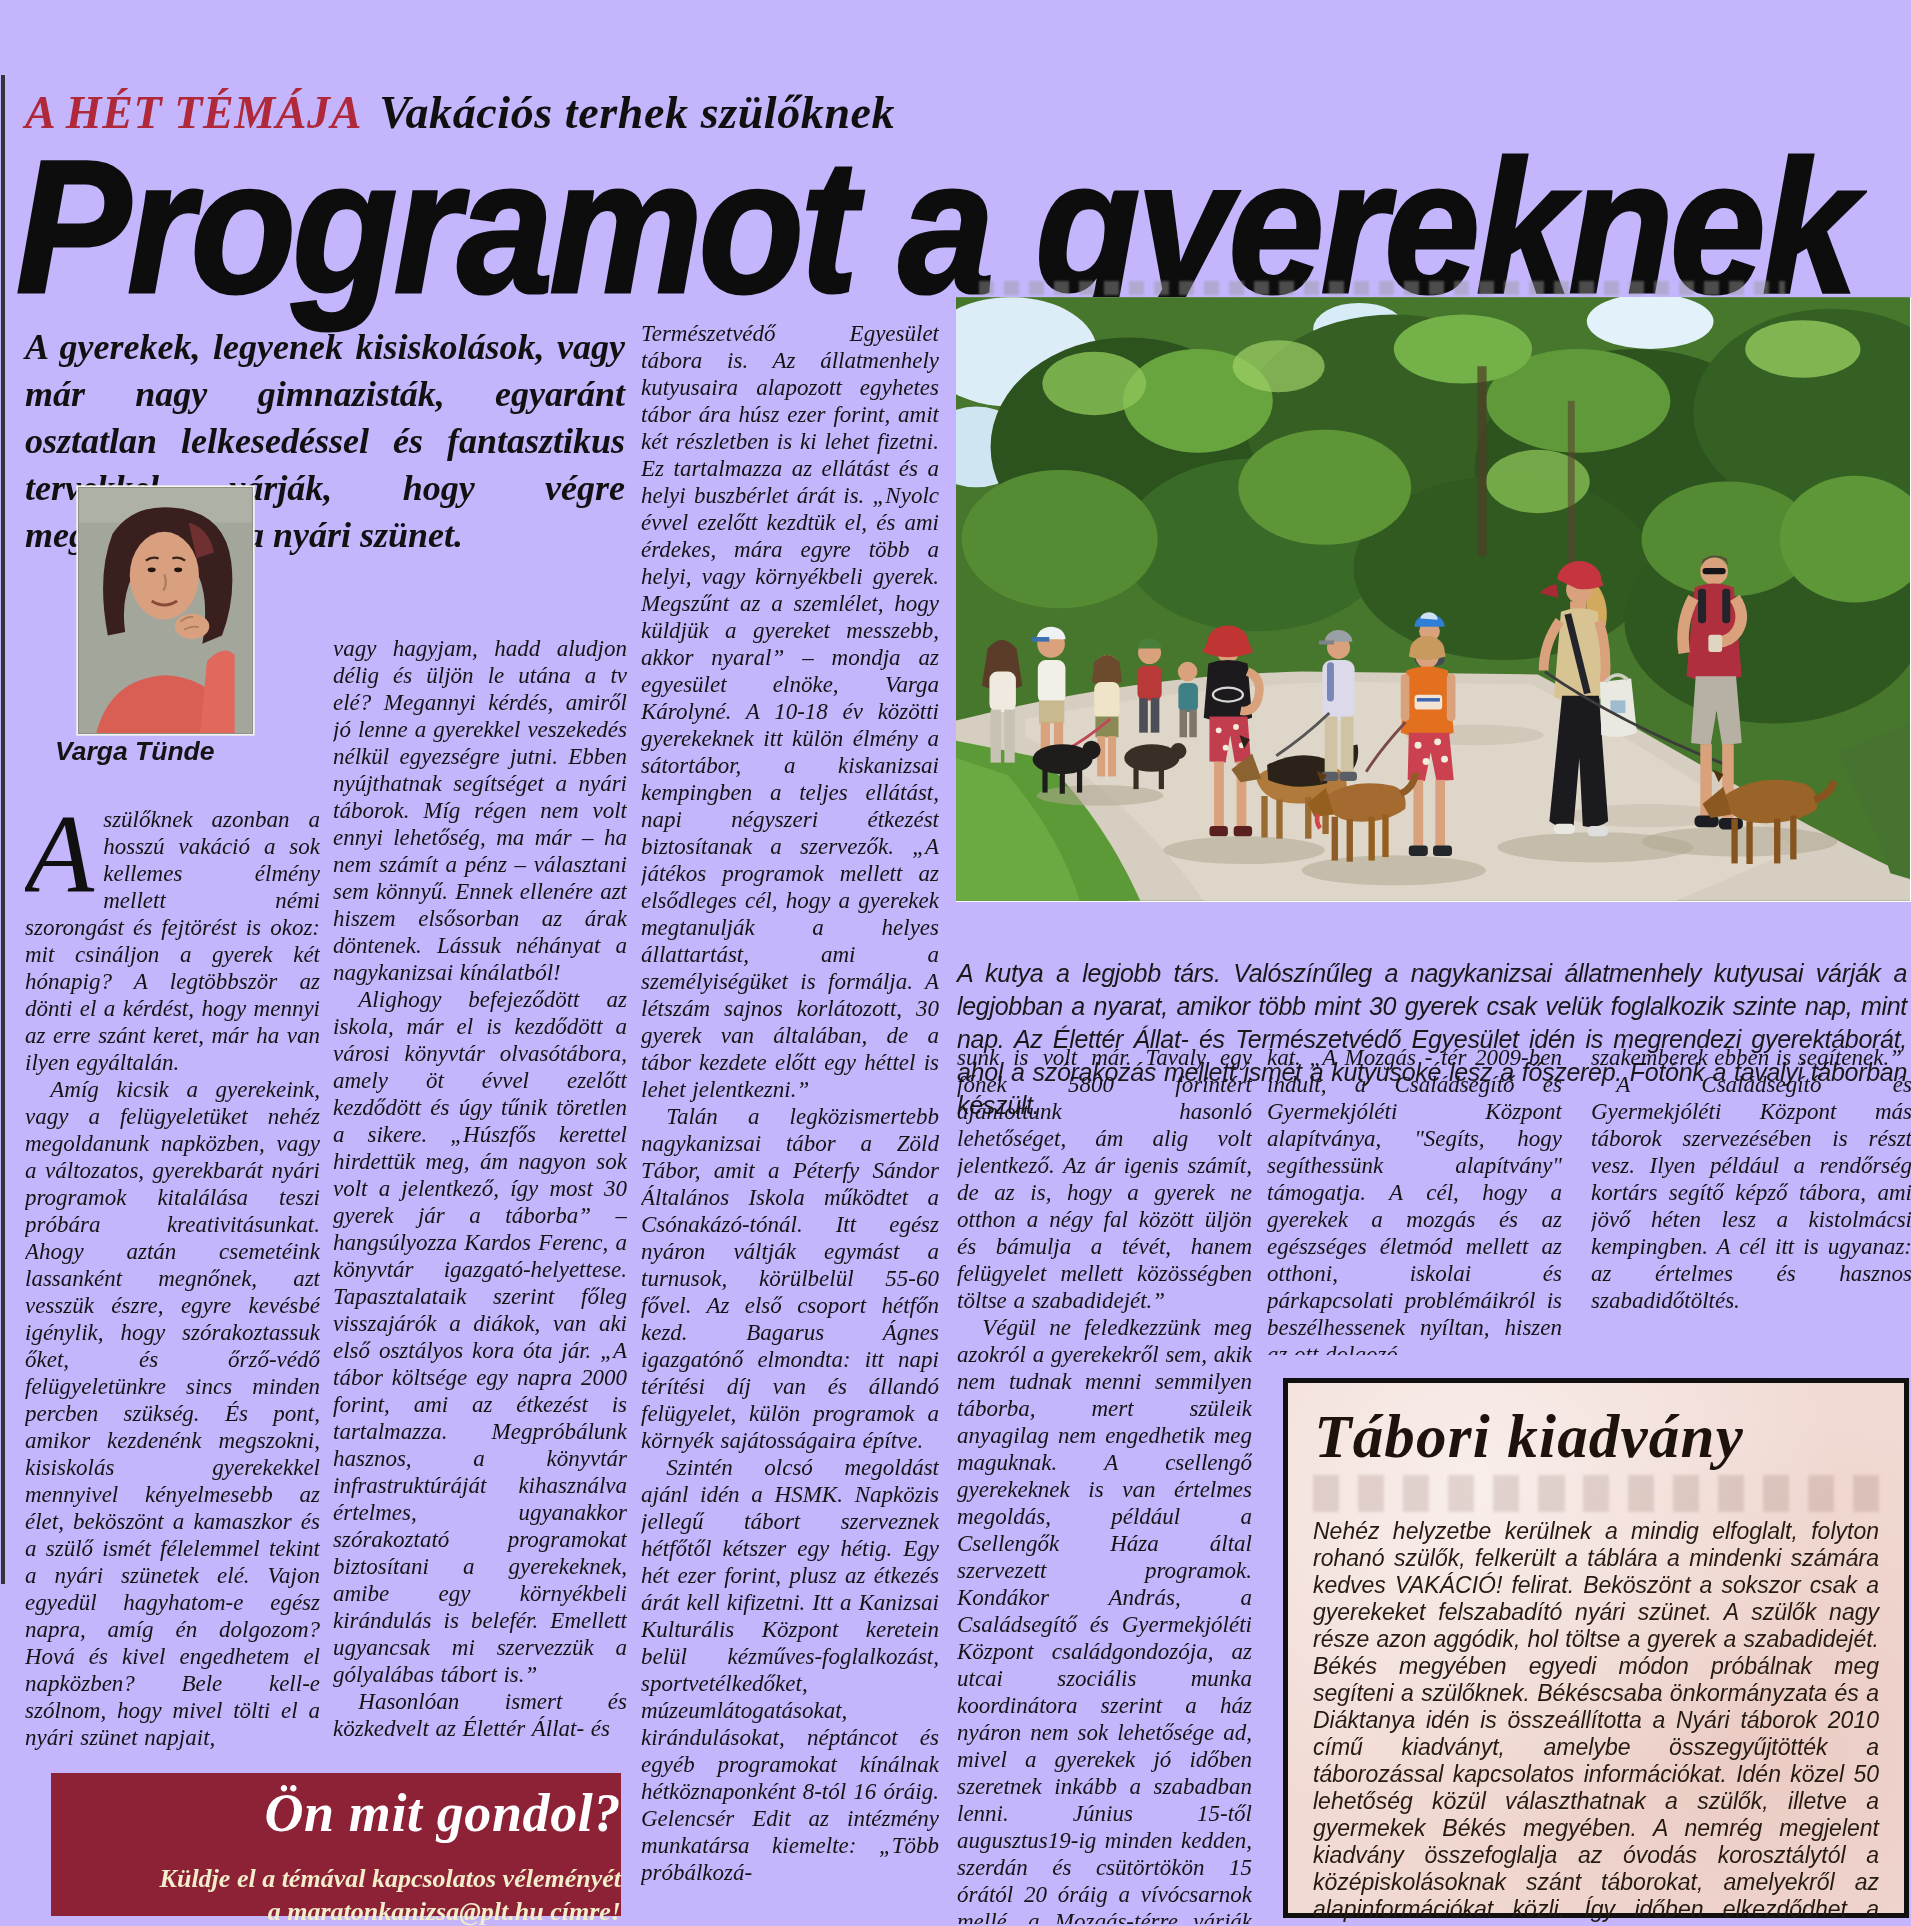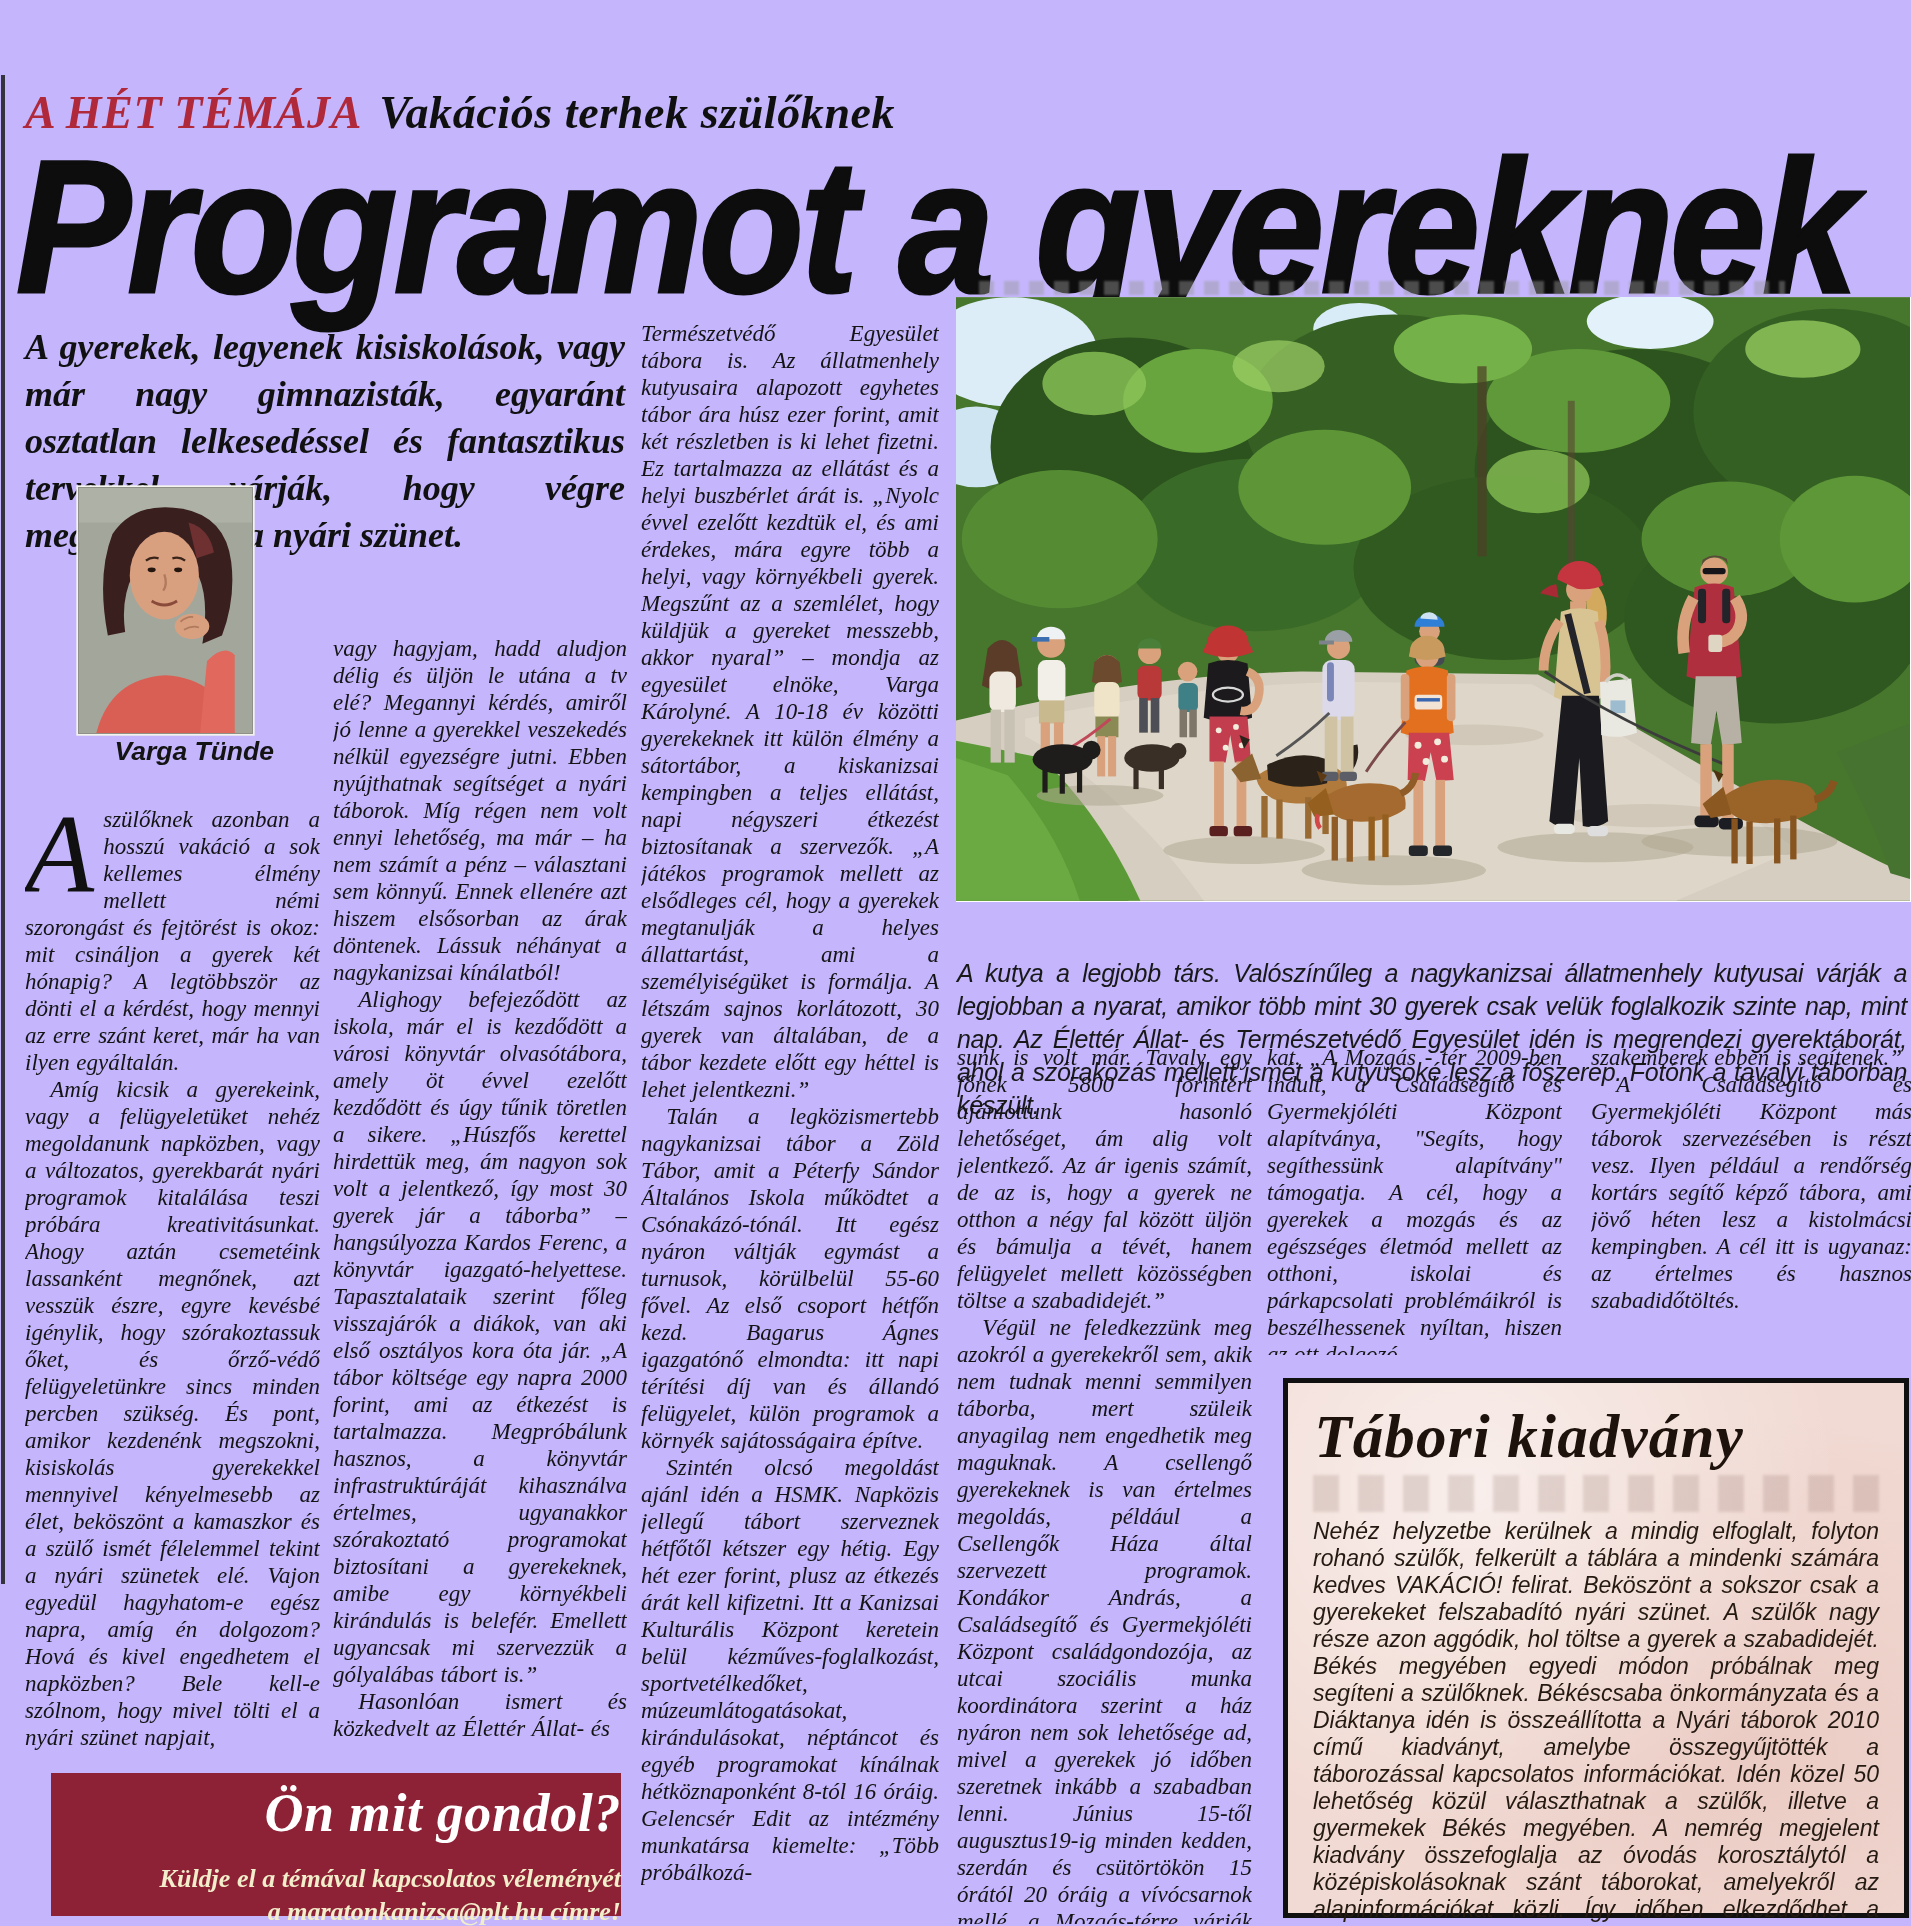--- a/index.html
+++ b/index.html
@@ -27,21 +27,21 @@
   }
 
   
   .lead{
     position:absolute;left:25px;top:324px;width:600px;
     font-size:36px;line-height:47px;font-weight:700;text-align:justify;color:#111;
   }
 
   
   .author-photo{position:absolute;left:78px;top:487px;width:173px;height:245px;border:0.6px solid #8f9088;box-shadow:0 0 0 1.7px #f4f3ec;}
-  .author-name{position:absolute;left:55px;top:736px;width:219px;text-align:right;
+  .author-name{position:absolute;left:55px;top:736px;width:219px;text-align:left;
     font-family:"Liberation Sans","DejaVu Sans",sans-serif;font-weight:700;font-size:26.5px;color:#141414;}
 
   
   .col{position:absolute;font-size:23px;line-height:27px;text-align:justify;overflow:hidden;color:#141414;word-spacing:0.9px;}
   .col p{margin:0;}
   .col p.ind{text-indent:1.1em;}
   .dropcap{float:left;font-size:113px;line-height:88px;padding:3.5px 9.2px 0 0;font-weight:400;color:#101010;}
 
   .c1{left:25px;  top:806px;width:295px;height:955px;}
   .c2{left:333px; top:635px;width:294px;height:1127px;}

